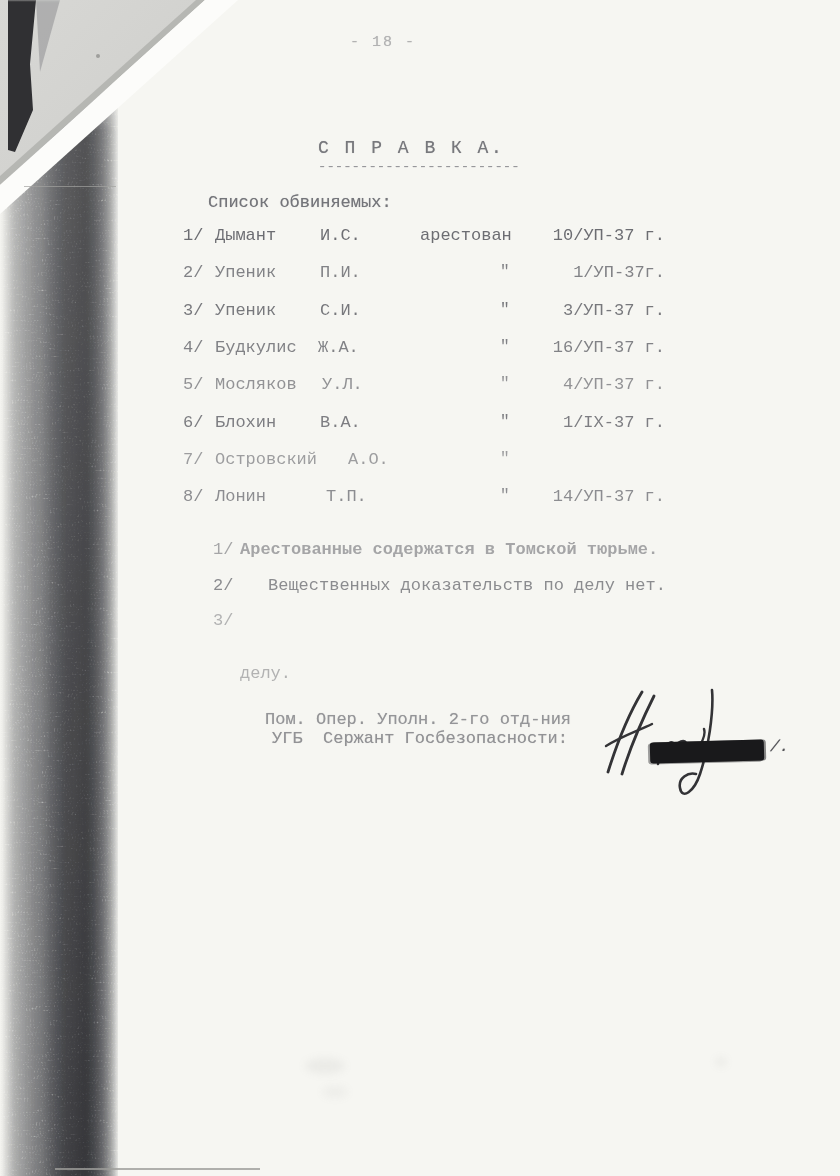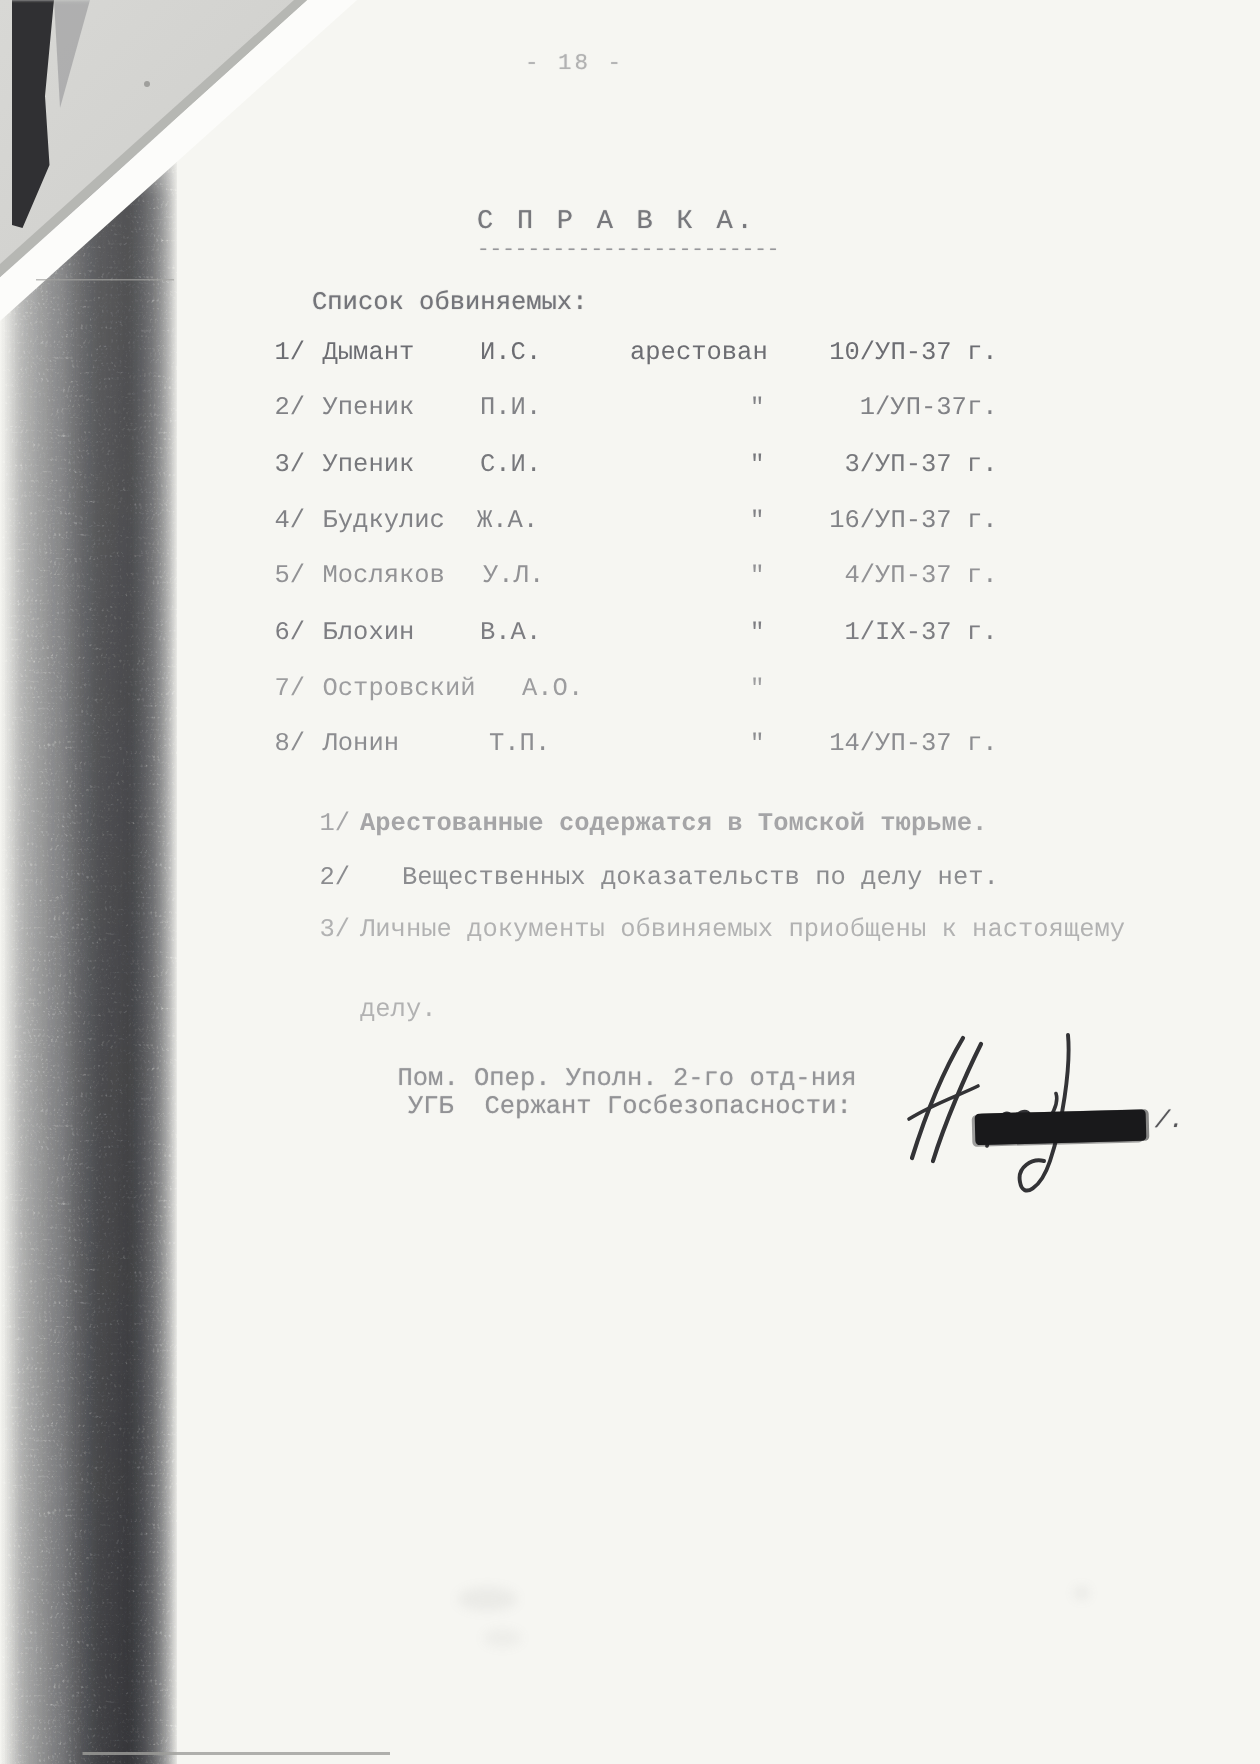--- a/index.html
+++ b/index.html
@@ -159,21 +159,20 @@
         <div class="line" style="top: 540px; opacity: 0.5;">
           <span class="cell" style="left: 213px;">1/</span>
           <span class="cell" style="left: 240px; font-weight: bold;">Арестованные содержатся в Томской тюрьме.</span>
         </div>
         <div class="line" style="top: 576px; opacity: 0.66;">
           <span class="cell" style="left: 213px;">2/</span>
           <span class="cell" style="left: 240px; margin-left: 28px;">Вещественных доказательств по делу нет.</span>
         </div>
         <div class="line" style="top: 611px; opacity: 0.42;">
           <span class="cell" style="left: 213px;">3/</span>
-          <span class="cell" style="left: 240px;">Личные документы обвиняемых приобщены к настоящему</span>
         </div>
         <div class="line" style="top: 664px; opacity: 0.42;">
           <span class="cell" style="left: 240px;">делу.</span>
         </div>
       </div>
 
     <div class="txt" style="left:265px;top:710px;font-size:17px;opacity:.6;">Пом. Опер. Уполн. 2-го отд-ния</div>
     <div class="txt" style="left:272px;top:729px;font-size:17px;opacity:.62;">УГБ  Сержант Госбезопасности:</div>
   </div>
 

